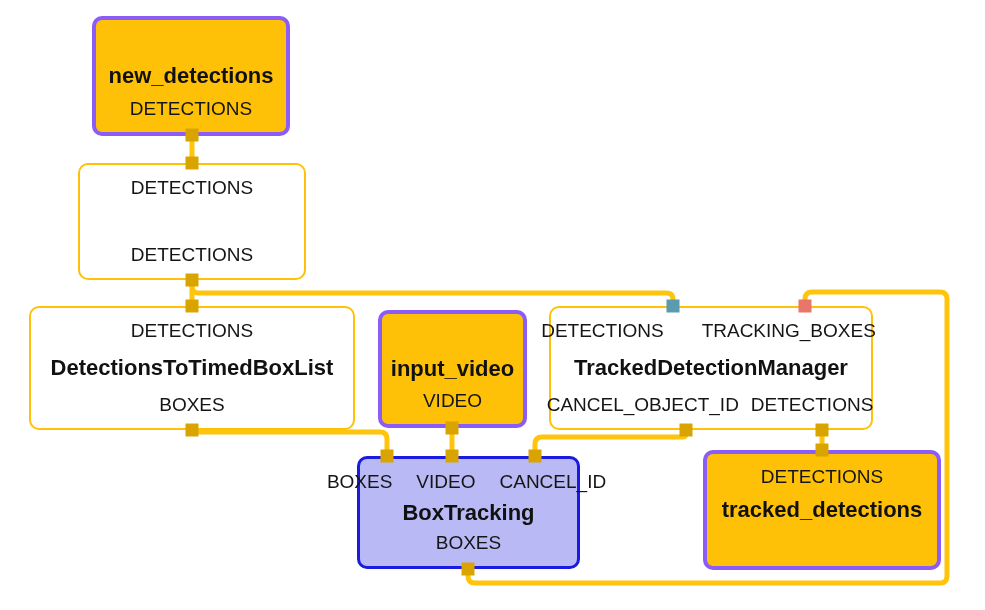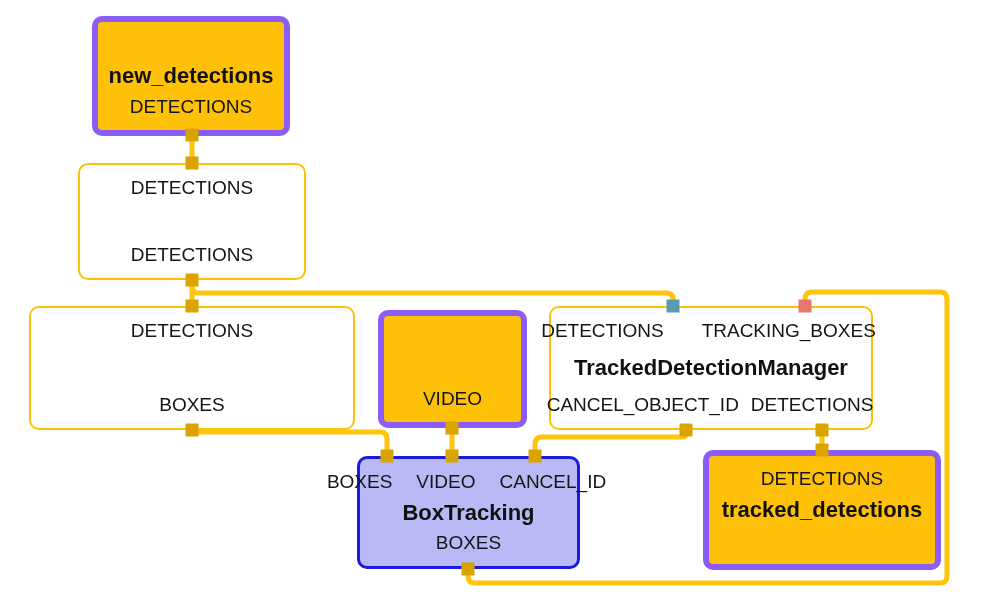--- a/index.html
+++ b/index.html
@@ -42,21 +42,21 @@
   .port-label{
     font-size:19px;
     color:#151515;
     white-space:nowrap;
     font-family:"Liberation Sans", sans-serif;
   }
 
   
   .node.source{
     background:#FFC107;
-    border:6px solid #8b5cf6;
+    border:4px solid #8b5cf6;
   }
   .node.calculator{
     background:#ffffff;
     border:2.5px solid #FFC107;
   }
   .node.special{
     background:#B9B9F5;
     border:3px solid #1A1AE0;
   }
 
@@ -96,25 +96,27 @@
           <span class="port-label">DETECTIONS</span>
         </div>
         <div class="port-row bottom" style="gap: 0px;">
           <span class="port-label">DETECTIONS</span>
         </div>
       </div>
       <div class="node calculator" style="left: 29px; top: 306px; width: 326px; height: 124px;">
         <div class="port-row top" style="gap: 0px;">
           <span class="port-label">DETECTIONS</span>
         </div>
+        <div class="title">DetectionsToTimedBoxList</div>
         <div class="port-row bottom" style="gap: 0px;">
           <span class="port-label">BOXES</span>
         </div>
       </div>
       <div class="node source" style="left: 378px; top: 310px; width: 149px; height: 118px;">
+        <div class="title">input_video</div>
         <div class="port-row bottom" style="gap: 0px;">
           <span class="port-label">VIDEO</span>
         </div>
       </div>
       <div class="node calculator" style="left: 549px; top: 306px; width: 324px; height: 124px;">
         <div class="port-row top" style="gap: 22px;">
           <span class="port-label" style="margin-left: -5px;">DETECTIONS</span>
           <span class="port-label" style="margin-left: 16px;">TRACKING_BOXES</span>
         </div>
         <div class="title">TrackedDetectionManager</div>

